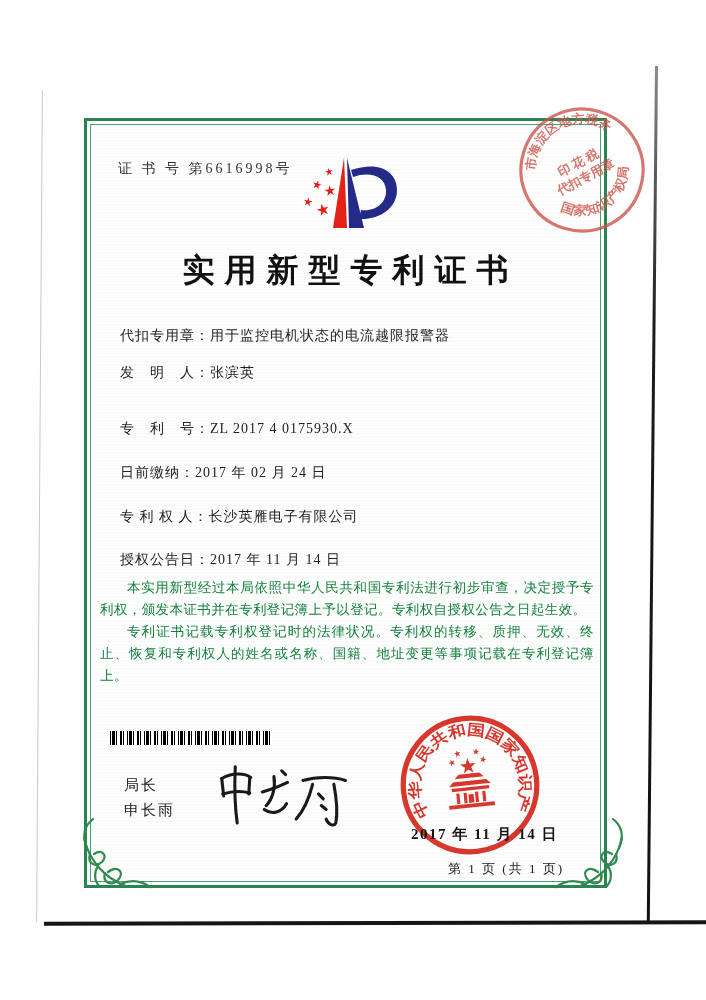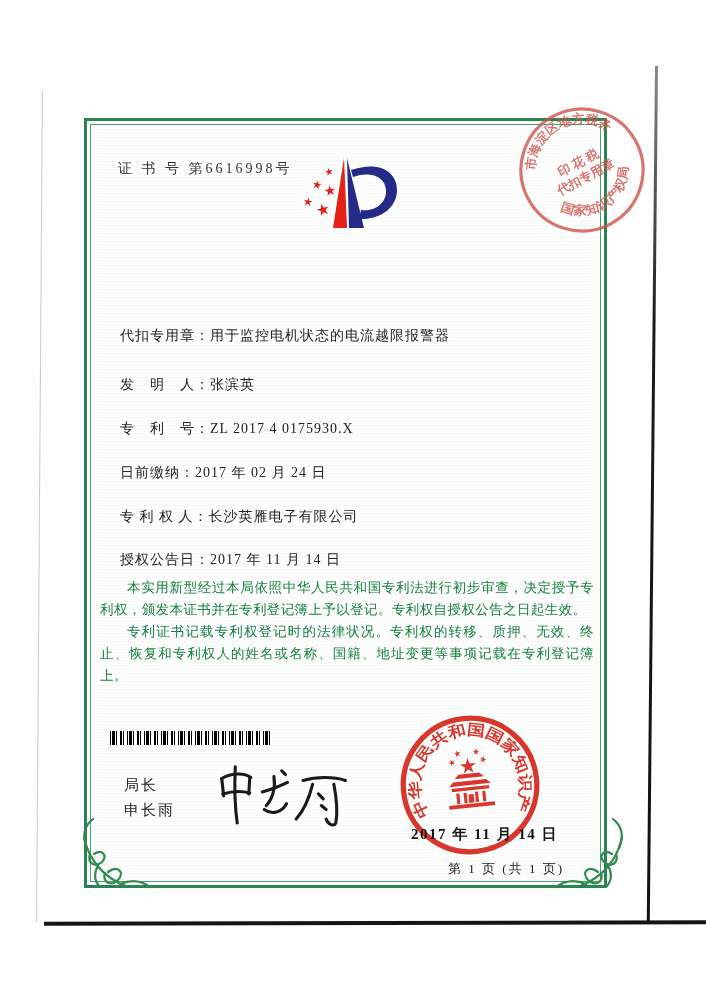--- a/index.html
+++ b/index.html
@@ -13,21 +13,21 @@
   
   .frame{position:absolute;left:84px;top:118px;width:523px;height:770px;
          border:3px solid #2a8350;box-sizing:border-box;}
   .frame-inner{position:absolute;left:3px;top:3px;right:3px;bottom:3px;border:1px solid #4f9f72;
          background:repeating-linear-gradient(180deg,rgba(90,170,120,0.05) 0 1px,transparent 1px 4px);}
   .cert-no{position:absolute;left:118px;top:160px;font-size:14px;letter-spacing:3px;color:#333;}
   .logo{position:absolute;left:292px;top:148px;width:110px;height:88px;}
   .title{position:absolute;left:84px;top:249px;width:523px;text-align:center;
          font-size:32px;font-weight:700;letter-spacing:10px;text-indent:10px;color:#111;}
   .field{position:absolute;left:120px;font-size:14px;color:#222;letter-spacing:1px;white-space:nowrap;}
-  .f0{top:327px}.f1{top:376px}.f2{top:420px}.f3{top:464px}.f4{top:508px}.f5{top:551px}
+  .f0{top:327px}.f1{top:364px}.f2{top:420px}.f3{top:464px}.f4{top:508px}.f5{top:551px}
   .body-text{position:absolute;left:100px;top:577px;width:494px;font-size:13.5px;line-height:22px;
              text-align:justify;color:#15803d;letter-spacing:0.4px;}
   .body-text p{margin:0;text-indent:2em;}
   .barcode{position:absolute;left:110px;top:731px;width:162px;height:14px;
       background:repeating-linear-gradient(90deg,#000 0 1px,#fff 1px 2px,#000 2px 5px,#fff 5px 6px,#000 6px 7px,#fff 7px 10px,#000 10px 12px,#fff 12px 13px,#000 13px 14px,#fff 14px 17px);}
   .director-title{position:absolute;left:124px;top:776px;font-size:15px;letter-spacing:2px;color:#222;text-align:right;}
   .director-name{position:absolute;left:124px;top:801px;font-size:15px;letter-spacing:2px;color:#222;}
   .signature{position:absolute;left:214px;top:757px;width:145px;height:72px;}
   .seal{position:absolute;left:397px;top:712px;width:146px;height:146px;transform:rotate(-6deg);opacity:.93;}
   .seal-date{position:absolute;left:411px;top:825px;font-size:15px;font-weight:700;letter-spacing:1.5px;color:#141414;}
@@ -79,20 +79,21 @@
     <path d="M59,22 C88,12 105,24 105,42 C105,60 88,72 67,71 L69,62 C84,64 95,54 94,42 C93,28 78,23 61,29 Z" fill="#232a87"></path>
     <g fill="#e32119">
       <polygon points="0,-1 0.2245,-0.309 0.951,-0.309 0.363,0.118 0.588,0.809 0,0.382 -0.588,0.809 -0.363,0.118 -0.951,-0.309 -0.2245,-0.309" transform="translate(37,24) scale(4) rotate(-12)"></polygon>
       <polygon points="0,-1 0.2245,-0.309 0.951,-0.309 0.363,0.118 0.588,0.809 0,0.382 -0.588,0.809 -0.363,0.118 -0.951,-0.309 -0.2245,-0.309" transform="translate(25,37) scale(4.6) rotate(14)"></polygon>
       <polygon points="0,-1 0.2245,-0.309 0.951,-0.309 0.363,0.118 0.588,0.809 0,0.382 -0.588,0.809 -0.363,0.118 -0.951,-0.309 -0.2245,-0.309" transform="translate(38,43) scale(5.6) rotate(-8)"></polygon>
       <polygon points="0,-1 0.2245,-0.309 0.951,-0.309 0.363,0.118 0.588,0.809 0,0.382 -0.588,0.809 -0.363,0.118 -0.951,-0.309 -0.2245,-0.309" transform="translate(16,54) scale(4.6) rotate(10)"></polygon>
       <polygon points="0,-1 0.2245,-0.309 0.951,-0.309 0.363,0.118 0.588,0.809 0,0.382 -0.588,0.809 -0.363,0.118 -0.951,-0.309 -0.2245,-0.309" transform="translate(31,62) scale(6.4) rotate(-16)"></polygon>
     </g>
   </svg>
 
+  <div class="title">实用新型专利证书</div>
 
   <div class="field f0"><span>代扣专用章：</span><span>用于监控电机状态的电流越限报警器</span></div>
   <div class="field f1"><span>发　明　人：</span><span>张滨英</span></div>
   <div class="field f2"><span>专　利　号：</span><span>ZL 2017 4 0175930.X</span></div>
   <div class="field f3"><span>日前缴纳：</span><span>2017 年 02 月 24 日</span></div>
   <div class="field f4"><span>专 利 权 人：</span><span>长沙英雁电子有限公司</span></div>
   <div class="field f5"><span>授权公告日：</span><span>2017 年 11 月 14 日</span></div>
 
   <div class="body-text">
     <p>本实用新型经过本局依照中华人民共和国专利法进行初步审查，决定授予专利权，颁发本证书并在专利登记簿上予以登记。专利权自授权公告之日起生效。</p>

